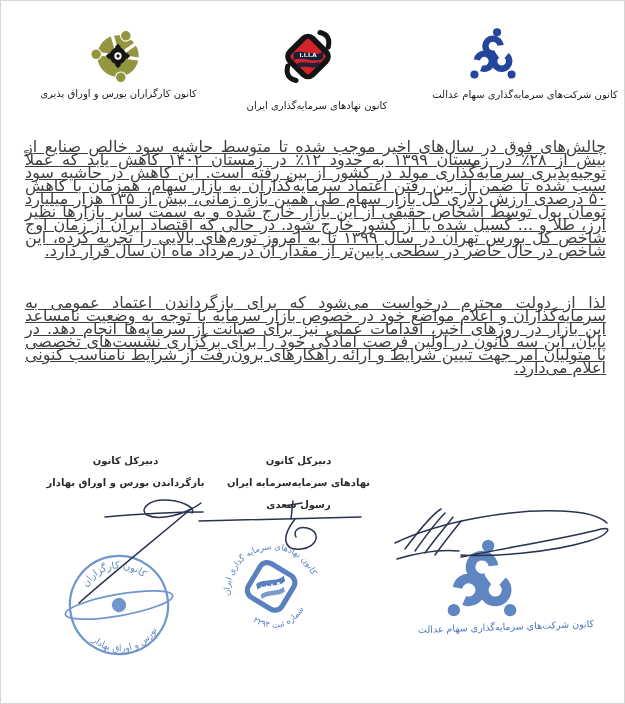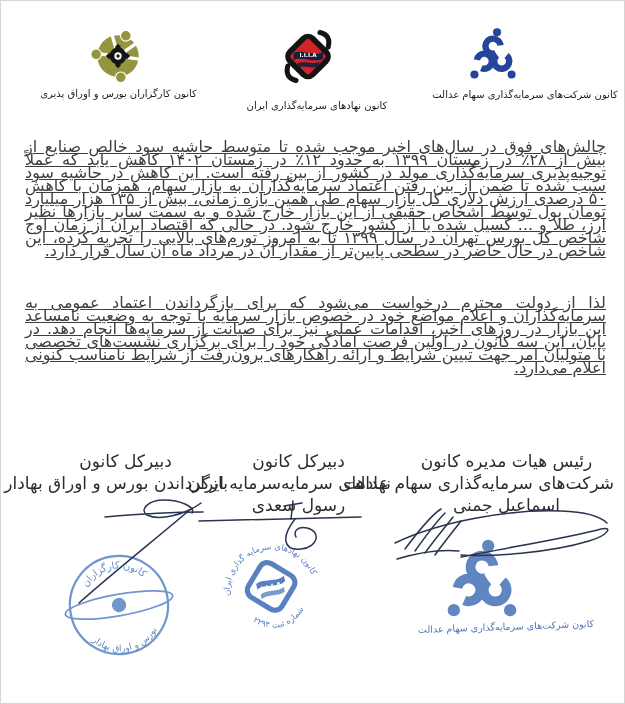--- a/index.html
+++ b/index.html
@@ -10,21 +10,21 @@
   }
   .abs{position:absolute;}
   .logo-caption{
     font-size:10px;color:#1b1b1b;text-align:center;line-height:1.35;
     letter-spacing:0;white-space:nowrap;
   }
   .para{
     font-size:16px;color:#3e3e3e;text-align:justify;text-justify:inter-word;
     line-height:13px;direction:rtl;text-decoration:underline;
   }
-  .sigcol{text-align:center;color:#2c2c2c;font-size:17px;font-weight:normal;}
+  .sigcol{text-align:center;color:#2c2c2c;font-size:10px;font-weight:bold;}
   .sig-line{line-height:22px;white-space:nowrap;}
   .stamp-caption{
     font-size:9.5px;color:#3a67ae;text-align:center;white-space:nowrap;
     transform:rotate(-2deg);opacity:.9;
   }
   svg{display:block;}
   .ink path, .ink line{stroke:#2a3350;stroke-width:1.5;fill:none;stroke-linecap:round;}
 </style>
 </head>
 <body>
@@ -83,25 +83,20 @@
         <circle cx="82" cy="82" r="7"></circle>
       </g>
     </svg>
   </div>
   <div class="abs logo-caption" style="left:428px;top:87px;width:192px;">کانون شرکت‌های سرمایه‌گذاری سهام عدالت</div>
 
   <div class="abs para" style="left:24px;top:139px;width:581px;">چالش‌های فوق در سال‌های اخیر موجب شده تا متوسط حاشیه سود خالص صنایع از بیش از ۲۸٪ در زمستان ۱۳۹۹ به حدود ۱۲٪ در زمستان ۱۴۰۲ کاهش یابد که عملاً توجیه‌پذیری سرمایه‌گذاری مولد در کشور از بین رفته است. این کاهش در حاشیه سود سبب شده تا ضمن از بین رفتن اعتماد سرمایه‌گذاران به بازار سهام، همزمان با کاهش ۵۰ درصدی ارزش دلاری کل بازار سهام طی همین بازه زمانی، بیش از ۱۳۵ هزار میلیارد تومان پول توسط اشخاص حقیقی از این بازار خارج شده و به سمت سایر بازارها نظیر ارز، طلا و ... گسیل شده یا از کشور خارج شود. در حالی که اقتصاد ایران از زمان اوج شاخص کل بورس تهران در سال ۱۳۹۹ تا به امروز تورم‌های بالایی را تجربه کرده، این شاخص در حال حاضر در سطحی پایین‌تر از مقدار آن در مرداد ماه آن سال قرار دارد.</div>
 
   <div class="abs para" style="left:24px;top:295px;width:581px;">لذا از دولت محترم درخواست می‌شود که برای بازگرداندن اعتماد عمومی به سرمایه‌گذاران و اعلام مواضع خود در خصوص بازار سرمایه با توجه به وضعیت نامساعد این بازار در روزهای اخیر، اقدامات عملی نیز برای صیانت از سرمایه‌ها انجام دهد. در پایان، این سه کانون در اولین فرصت آمادگی خود را برای برگزاری نشست‌های تخصصی با متولیان امر جهت تبیین شرایط و ارائه راهکارهای برون‌رفت از شرایط نامناسب کنونی اعلام می‌دارد.</div>
 
-  <div class="abs sigcol" style="left:398px;top:449px;width:215px;">
-    <div class="sig-line">رئیس هیات مدیره کانون</div>
-    <div class="sig-line">شرکت‌های سرمایه‌گذاری سهام عدالت</div>
-    <div class="sig-line">اسماعیل جمنی</div>
-  </div>
 
   <div class="abs" style="left:425px;top:537px;width:112px;height:88px;opacity:.82;">
     <svg viewBox="0 0 100 100" width="112" height="88" aria-hidden="true">
       <g fill="none" stroke="#3e6cb5" stroke-width="11">
         <circle cx="50" cy="33" r="13" stroke-dasharray="64 18" transform="rotate(70 50 33)"></circle>
         <circle cx="35" cy="59" r="13" stroke-dasharray="64 18" transform="rotate(190 35 59)"></circle>
         <circle cx="65" cy="59" r="13" stroke-dasharray="64 18" transform="rotate(-50 65 59)"></circle>
       </g>
       <g fill="#3e6cb5">
         <circle cx="57" cy="9" r="7"></circle>

